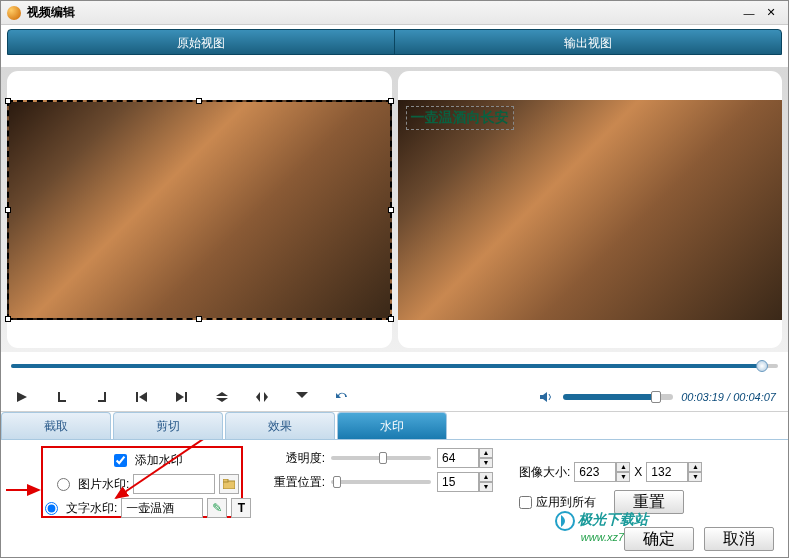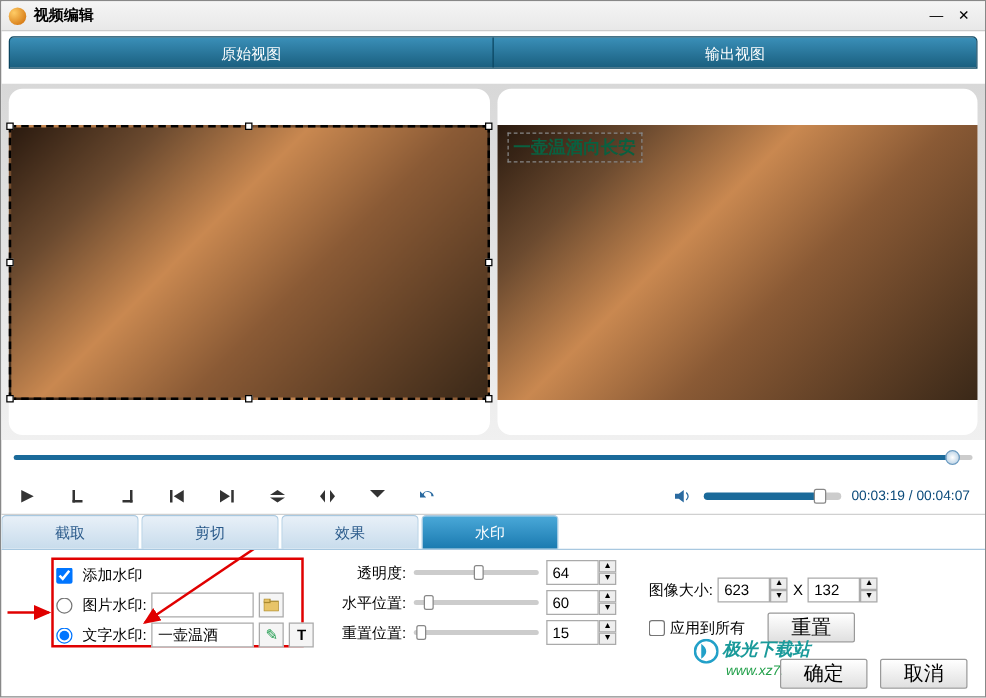--- a/index.html
+++ b/index.html
@@ -25,27 +25,27 @@
 .watermark-overlay { position: absolute; top: 6px; left: 8px; border: 1px dashed #888; padding: 2px 4px; color: #0a6040; font-size: 14px; font-weight: bold; background: rgba(0,0,0,0.1); }
 .timeline { height: 18px; position: relative; margin: 6px 10px; }
 .timeline .track { position: absolute; top: 6px; left: 0; right: 0; height: 4px; background: #1a6a9a; border-radius: 2px; }
 .timeline .track-bg { position: absolute; top: 6px; left: 0; right: 0; height: 4px; background: #ccc; border-radius: 2px; }
 .timeline .thumb { position: absolute; top: 2px; right: 10px; width: 12px; height: 12px; background: radial-gradient(#fff, #aac8e0); border: 1px solid #6a9ac0; border-radius: 50%; }
 .controls-row { height: 30px; display: flex; align-items: center; padding: 0 12px; gap: 22px; border-bottom: 1px solid #d0d0d0; }
 .ctrl-btn { width: 18px; height: 16px; display: flex; align-items: center; justify-content: center; cursor: pointer; color: #333; }
 .vol-area { margin-left: auto; display: flex; align-items: center; gap: 8px; }
 .vol-slider { width: 110px; height: 6px; background: linear-gradient(90deg, #1a6a9a 85%, #ccc 85%); border-radius: 3px; position: relative; }
 .vol-slider .vthumb { position: absolute; right: 12px; top: -3px; width: 10px; height: 12px; background: #fff; border: 1px solid #888; border-radius: 2px; }
-.time-text { font-size: 11px; color: #0a4a7a; }
+.time-text { font-size: 11px; color: #0a4a7a; font-style: italic; }
 .tabs-row { height: 28px; display: flex; background: #fff; border-bottom: 1px solid #a8c8e0; }
 .tab { flex: 0 0 110px; text-align: center; line-height: 26px; font-size: 12px; background: linear-gradient(#e8f0f8, #c8dcec); color: #2a5a8a; border: 1px solid #a8c8e0; border-bottom: none; cursor: pointer; margin-right: 2px; border-radius: 4px 4px 0 0; }
 .tab.active { background: linear-gradient(#4aa8d8, #1a7ab0); color: #fff; }
 .options-area { padding: 8px 12px; position: relative; height: 140px; }
 .red-box { position: absolute; left: 40px; top: 6px; width: 202px; height: 72px; border: 2px solid #e00000; pointer-events: none; }
-.form-row { display: flex; align-items: center; height: 24px; font-size: 12px; gap: 4px; }
+.form-row { display: flex; align-items: center; height: 24px; font-size: 12px; gap: 4px; justify-content: center; }
 .form-row input[type=checkbox], .form-row input[type=radio] { margin-right: 4px; }
 .text-input { height: 20px; width: 90px; border: 1px solid #aaa; font-size: 12px; padding: 0 4px; }
 .text-input.wm { width: 82px; }
 .mini-btn { width: 20px; height: 20px; border: 1px solid #aaa; background: #f5f5f5; display: inline-flex; align-items: center; justify-content: center; font-size: 12px; cursor: pointer; }
 .mid-col { position: absolute; left: 268px; top: 6px; }
 .slider-row { display: flex; align-items: center; height: 24px; font-size: 12px; gap: 6px; }
 .slider-row .lbl { width: 56px; text-align: right; }
 .h-slider { width: 100px; height: 4px; background: #ccc; border-radius: 2px; position: relative; }
 .h-slider .sthumb { position: absolute; top: -4px; width: 8px; height: 12px; background: #fff; border: 1px solid #888; border-radius: 2px; }
 .spin { display: flex; align-items: flex-start; }
@@ -210,33 +210,20 @@
         </div>
       <div class="spin">
           <input value="64" style="">
           <div class="arrows">
             <span>▲</span>
             <span>▼</span>
           </div>
         </div>
     </div>
     <div class="slider-row">
-      <span class="lbl">水平位置:</span>
-      <div class="h-slider">
-          <div class="sthumb" style="left:8px"></div>
-        </div>
-      <div class="spin">
-          <input value="60" style="">
-          <div class="arrows">
-            <span>▲</span>
-            <span>▼</span>
-          </div>
-        </div>
-    </div>
-    <div class="slider-row">
       <span class="lbl">重置位置:</span>
       <div class="h-slider">
           <div class="sthumb" style="left:2px"></div>
         </div>
       <div class="spin">
           <input value="15" style="">
           <div class="arrows">
             <span>▲</span>
             <span>▼</span>
           </div>

